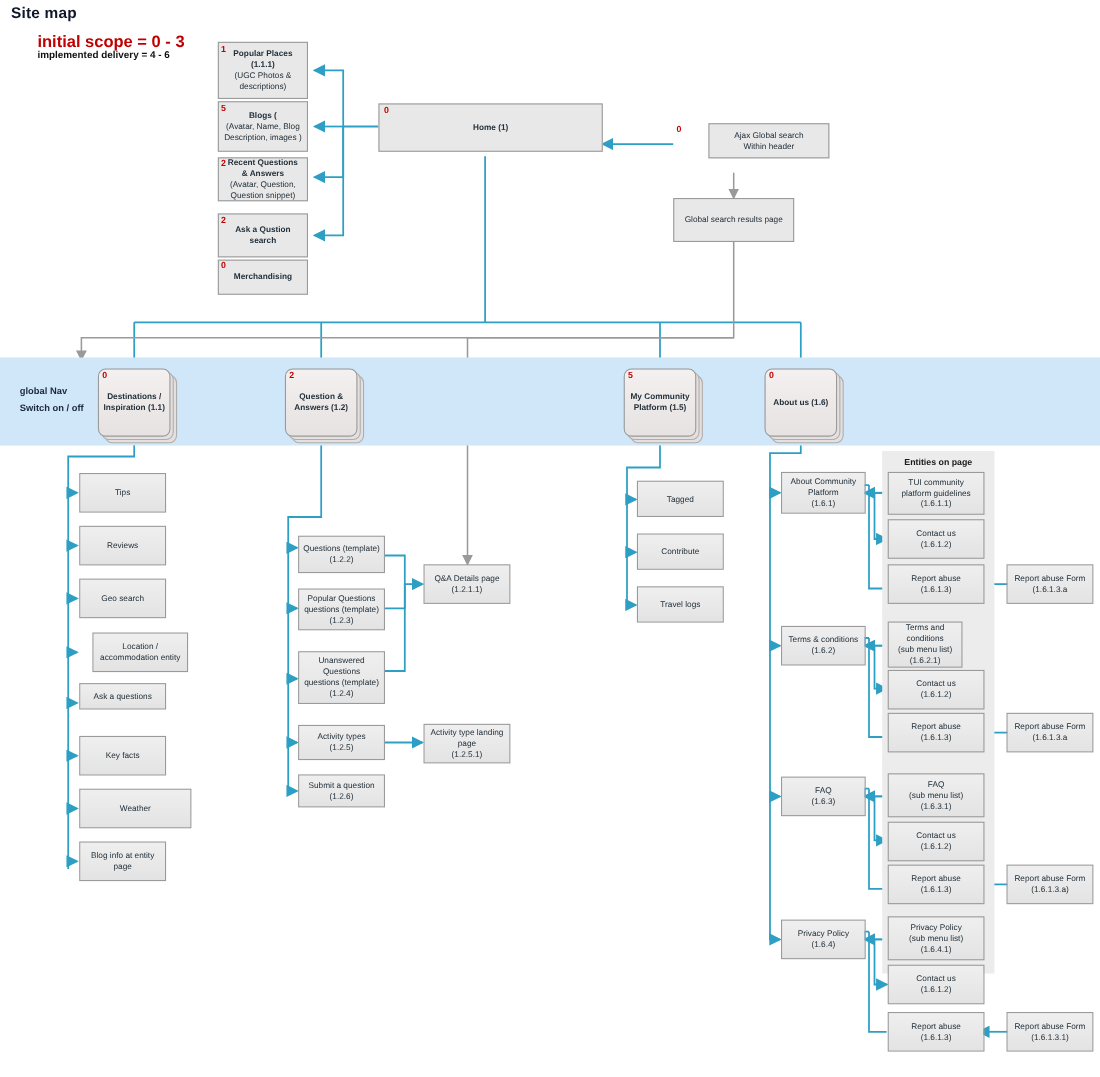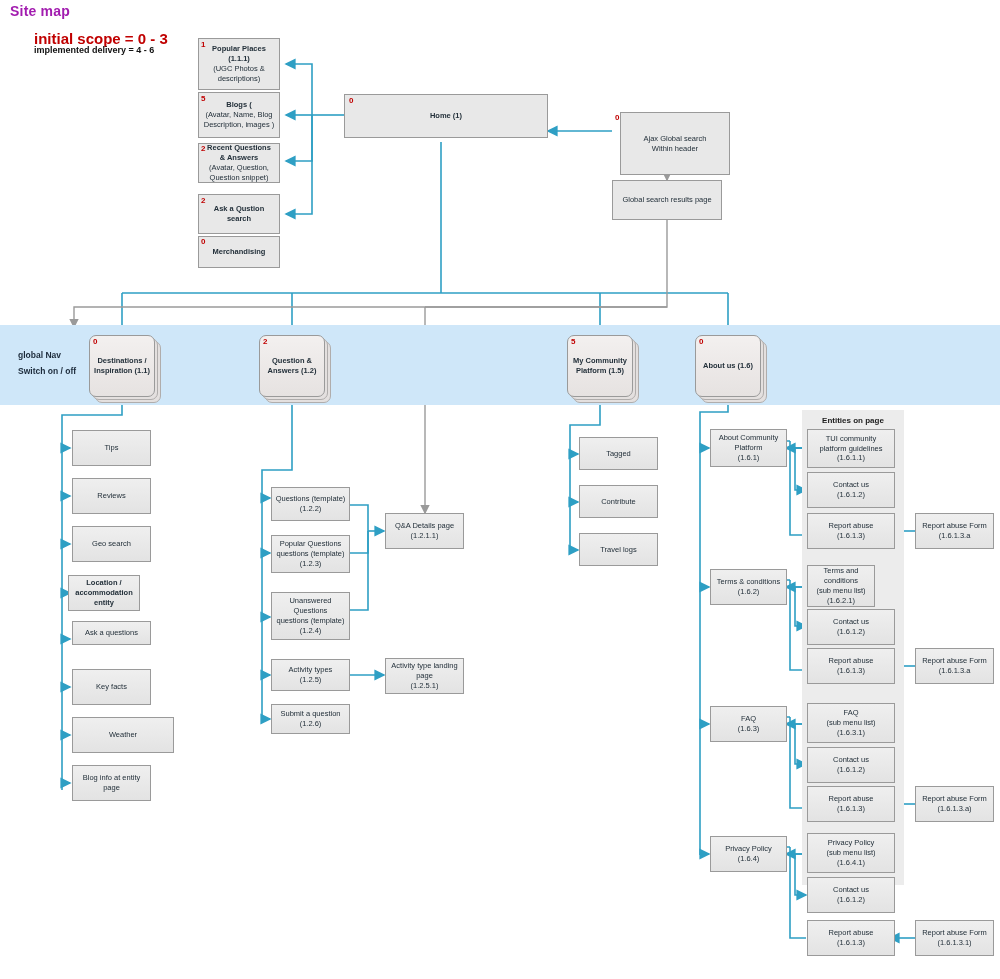--- a/index.html
+++ b/index.html
@@ -7,21 +7,21 @@
     width:1000px;height:979px;position:relative;overflow:hidden;
     background:#ffffff;
     font-family:"Liberation Sans","DejaVu Sans",sans-serif;
     color:#2b2b2b;
   }
   #canvas{position:absolute;left:0;top:0;width:1000px;height:979px;}
   svg.wires{position:absolute;left:0;top:0;width:1000px;height:979px;pointer-events:none;}
 
   .title{
     position:absolute;left:10px;top:3px;
-    font-size:14px;font-weight:bold;color:#a21caf;letter-spacing:.2px;
+    font-size:14px;font-weight:bold;color:#0f172a;letter-spacing:.2px;
   }
   .legend-red{
     position:absolute;left:34px;top:30px;
     font-size:15px;font-weight:bold;color:#c00000;
   }
   .legend-blk{
     position:absolute;left:34px;top:45px;
     font-size:9px;font-weight:bold;color:#111;
   }
 
@@ -226,21 +226,21 @@
     <span class="lbl">Ask a Qustion
 search</span>
   </div>
   <span class="badge" style="left:201px;top:197px;">2</span>
 
   <div class="node bold plain" style="left:198px;top:236px;width:82px;height:32px;">
     <span class="lbl">Merchandising</span>
   </div>
   <span class="badge" style="left:201px;top:238px;">0</span>
 
-  <div class="node plain" style="left:620px;top:112px;width:110px;height:63px;">
+  <div class="node plain" style="left:644px;top:112px;width:110px;height:32px;">
     <span class="lbl">Ajax Global search
 Within header</span>
   </div>
   <span class="badge" style="left:615px;top:114px;">0</span>
 
   <div class="node plain" style="left:612px;top:180px;width:110px;height:40px;">
     <span class="lbl">Global search results page</span>
   </div>
 
   <div class="navstack" style="left:95px;top:341px;"></div>
@@ -280,21 +280,21 @@
 
   <div class="node" style="left:72px;top:430px;width:79px;height:36px;">
     <span class="lbl">Tips</span>
     </div>
   <div class="node" style="left:72px;top:478px;width:79px;height:36px;">
     <span class="lbl">Reviews</span>
     </div>
   <div class="node" style="left:72px;top:526px;width:79px;height:36px;">
     <span class="lbl">Geo search</span>
     </div>
-  <div class="node" style="left:68px;top:575px;width:72px;height:36px;font-weight:bold;">
+  <div class="node" style="left:84px;top:575px;width:87px;height:36px;">
     <span class="lbl">Location /
 accommodation entity</span>
     </div>
   <div class="node" style="left:72px;top:621px;width:79px;height:24px;">
     <span class="lbl">Ask a questions</span>
     </div>
   <div class="node" style="left:72px;top:669px;width:79px;height:36px;">
     <span class="lbl">Key facts</span>
     </div>
   <div class="node" style="left:72px;top:717px;width:102px;height:36px;">

